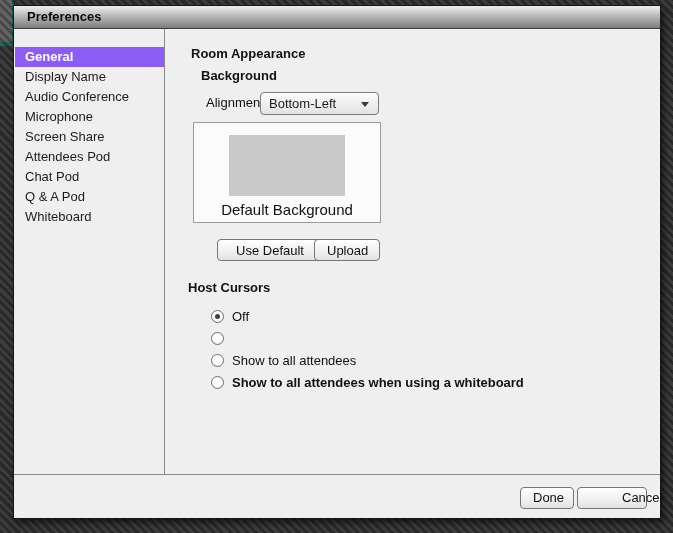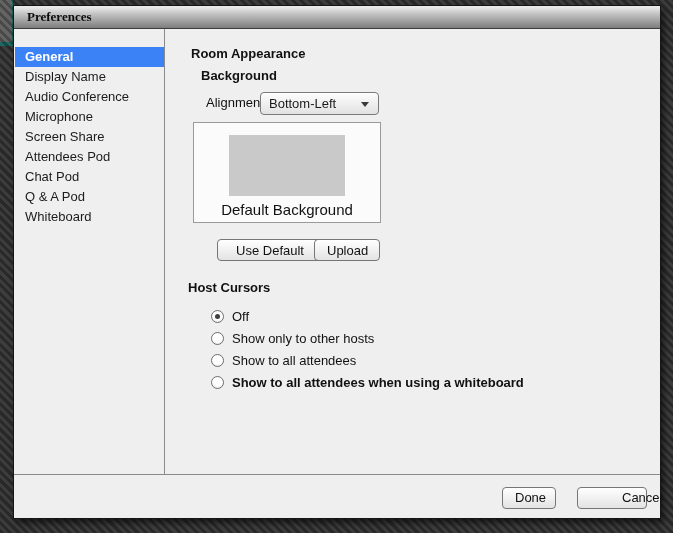--- a/index.html
+++ b/index.html
@@ -30,21 +30,20 @@
     background:#efefef;
     border:1px solid #161616;
     box-shadow:3px 4px 6px rgba(0,0,0,0.55);
     box-sizing:border-box;
   }
   .titlebar {
     position:absolute; left:0; top:0; right:0; height:22px;
     background:linear-gradient(180deg,#f1f1f1 0%,#c4c4c4 35%,#9c9c9c 72%,#7d7d7d 100%);
     border-bottom:1px solid #3c3c3c;
     box-shadow:inset 0 1px 0 #e9e9e9;
-    font-family:Liberation Serif, serif;
   }
   .titlebar .title {
     position:absolute; left:13px; top:3px;
     font-size:13px; font-weight:bold; color:#0d0d0d;
   }
 
   .v-divider {
     position:absolute; left:150px; top:23px; width:1px; height:445px;
     background:#8a8a8a;
   }
@@ -57,21 +56,21 @@
     position:absolute; left:1px; top:23px; width:149px; bottom:46px;
     padding-top:18px; box-sizing:border-box;
   }
   .side-item {
     height:20px; line-height:20px;
     font-size:13px; color:#1c1c1c;
     padding-left:10px; cursor:default;
     white-space:nowrap;
   }
   .side-item.selected {
-    background:#3b82f6; color:#ffffff; font-weight:bold;
+    background:#8b5cf6; color:#ffffff; font-weight:bold;
   }
 
   .content { position:absolute; left:151px; top:23px; right:0; bottom:46px; }
   .h1 {
     position:absolute; left:26px; top:17px;
     font-size:13px; font-weight:bold; color:#111;
   }
   .h2 {
     position:absolute; left:36px; top:39px;
     font-size:13px; font-weight:bold; color:#111;
@@ -138,21 +137,21 @@
   .radio-row.selected .circle::after {
     content:""; position:absolute; left:3px; top:3px;
     width:5px; height:5px; border-radius:50%; background:#3f3f3f;
   }
   .radio-row .lbl { margin-left:8px; font-size:13px; color:#111; white-space:nowrap; }
   .r0 { top:279px; } .r1 { top:301px; } .r2 { top:323px; } .r3 { top:345px;font-weight:bold; }
 
   .footer {
     position:absolute; left:0; right:0; bottom:0; height:45px;
     display:flex; justify-content:flex-end; align-items:center;
-    gap:21px; padding-right:13px; padding-top:4px; box-sizing:border-box;
+    gap:3px; padding-right:13px; padding-top:4px; box-sizing:border-box;
   }
   .btn-done { width:54px; }
   .btn-cancel { width:70px;padding-left:44px; }
 </style>
 </head>
 <body>
 
 <div class="stage">
   <div class="bg-blob blob-teal-1"></div>
   <div class="bg-blob blob-teal-2"></div>
@@ -198,21 +197,20 @@
       <button class="btn btn-upload">Upload</button>
 
       <div class="h1-cursors">Host Cursors</div>
 
       <div class="radio-row selected r0">
         <span class="circle"></span>
         <span class="lbl">Off</span>
       </div>
       <div class="radio-row r1">
         <span class="circle"></span>
-        <span class="lbl">Show only to other hosts</span>
       </div>
       <div class="radio-row r2">
         <span class="circle"></span>
         <span class="lbl">Show to all attendees</span>
       </div>
       <div class="radio-row r3">
         <span class="circle"></span>
         <span class="lbl">Show to all attendees when using a whiteboard</span>
       </div>
     </div>

